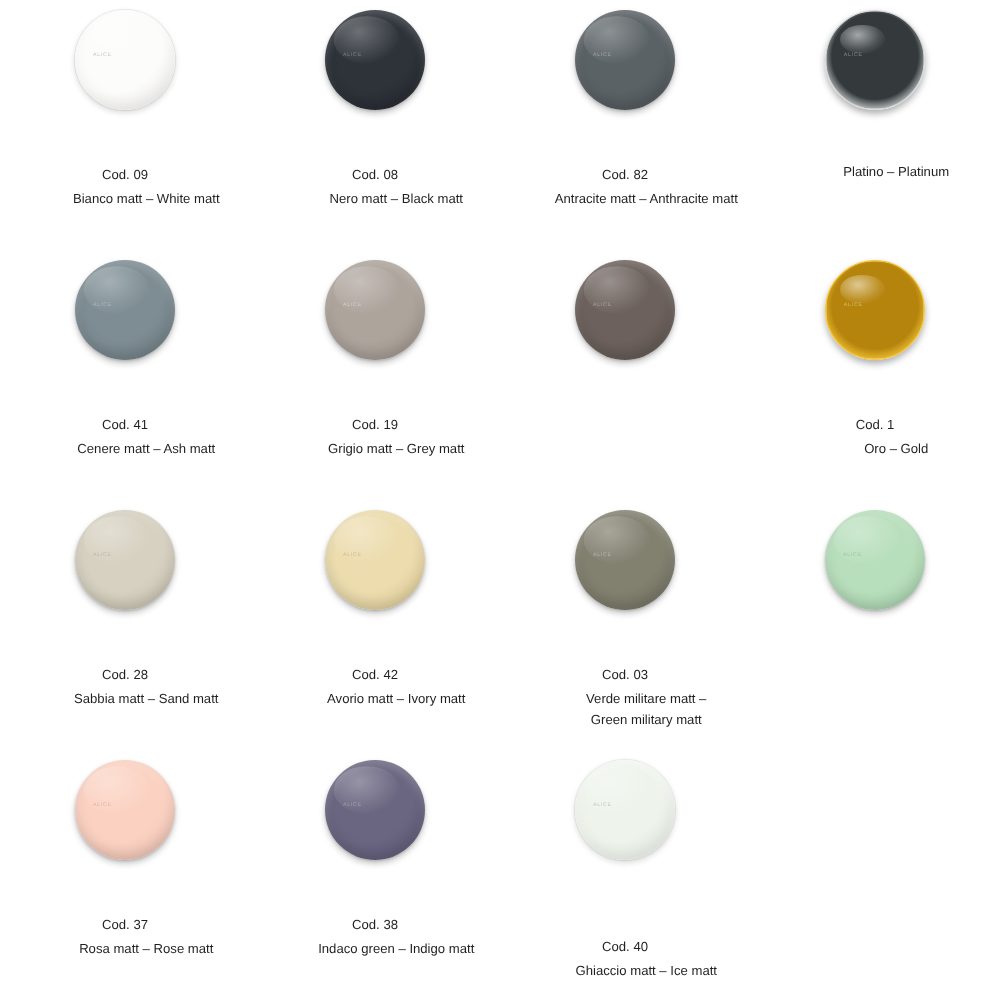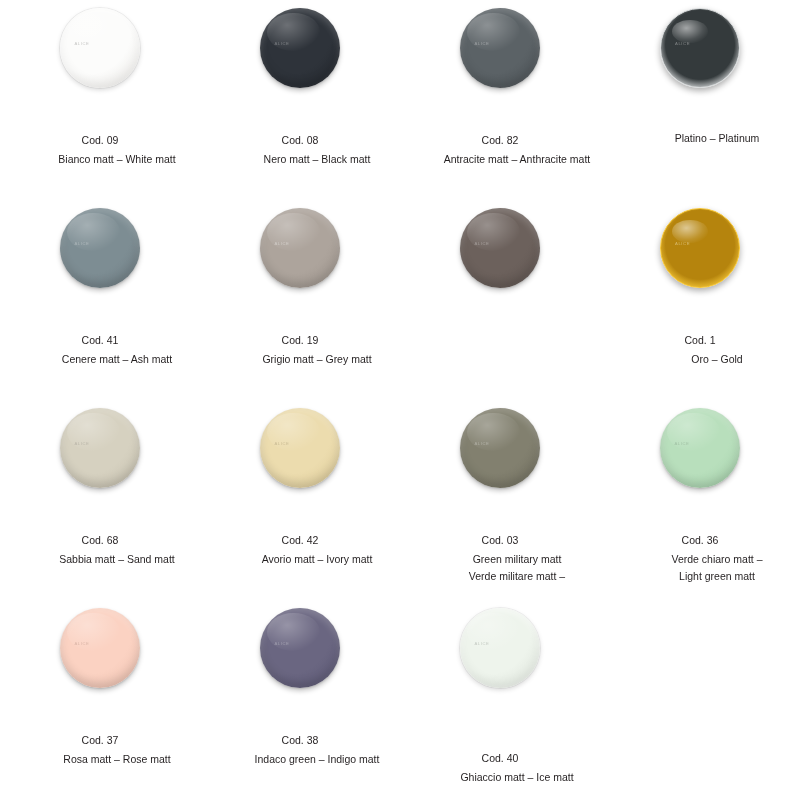--- a/index.html
+++ b/index.html
@@ -226,21 +226,21 @@
         </div>
       </div>
     </div>
     <div class="swatch-cell">
       <div class="disc-wrap">
         <div class="disc" style="background: radial-gradient(circle at 36% 30%, rgb(214, 209, 192) 0%, rgb(214, 209, 192) 55%, rgb(194, 188, 171) 100%);">
           <span class="alice-mark" style="color: rgba(140, 136, 124, 0.45);">ALICE</span>
         </div>
       </div>
       <div class="labels">
-        <div class="code">Cod. 68</div>
+        <div class="code">Cod. 28</div>
         <div class="name">
           <span class="ln">Sabbia matt – Sand matt</span>
         </div>
       </div>
     </div>
     <div class="swatch-cell">
       <div class="disc-wrap">
         <div class="disc" style="background: radial-gradient(circle at 36% 30%, rgb(236, 220, 174) 0%, rgb(236, 220, 174) 55%, rgb(217, 199, 149) 100%);">
           <span class="alice-mark" style="color: rgba(150, 135, 95, 0.45);">ALICE</span>
         </div>
@@ -254,38 +254,31 @@
     </div>
     <div class="swatch-cell">
       <div class="disc-wrap">
         <div class="disc" style="background: radial-gradient(circle at 36% 30%, rgb(130, 128, 111) 0%, rgb(130, 128, 111) 55%, rgb(111, 109, 94) 100%);">
           <span class="alice-mark" style="color: rgba(255, 255, 255, 0.32);">ALICE</span>
         </div>
       </div>
       <div class="labels">
         <div class="code">Cod. 03</div>
         <div class="name">
+          <span class="ln">Verde militare matt –</span>
           <span class="ln">Green military matt</span>
-          <span class="ln">Verde militare matt –</span>
         </div>
       </div>
     </div>
     <div class="swatch-cell">
       <div class="disc-wrap">
         <div class="disc" style="background: radial-gradient(circle at 36% 30%, rgb(184, 223, 188) 0%, rgb(184, 223, 188) 55%, rgb(162, 205, 168) 100%);">
           <span class="alice-mark" style="color: rgba(110, 140, 115, 0.42);">ALICE</span>
         </div>
       </div>
-      <div class="labels">
-        <div class="code">Cod. 36</div>
-        <div class="name">
-          <span class="ln">Verde chiaro matt –</span>
-          <span class="ln">Light green matt</span>
-        </div>
-      </div>
     </div>
     <div class="swatch-cell">
       <div class="disc-wrap">
         <div class="disc" style="background: radial-gradient(circle at 36% 30%, rgb(251, 210, 194) 0%, rgb(251, 210, 194) 55%, rgb(233, 190, 173) 100%);">
           <span class="alice-mark" style="color: rgba(165, 125, 110, 0.42);">ALICE</span>
         </div>
       </div>
       <div class="labels">
         <div class="code">Cod. 37</div>
         <div class="name">

